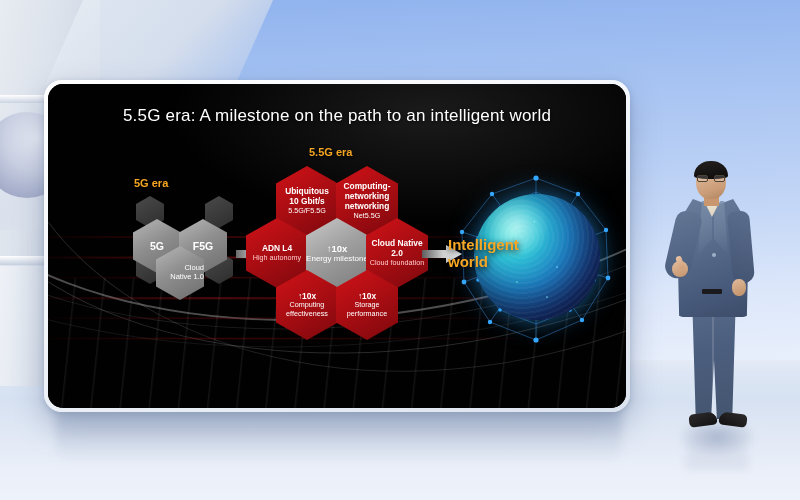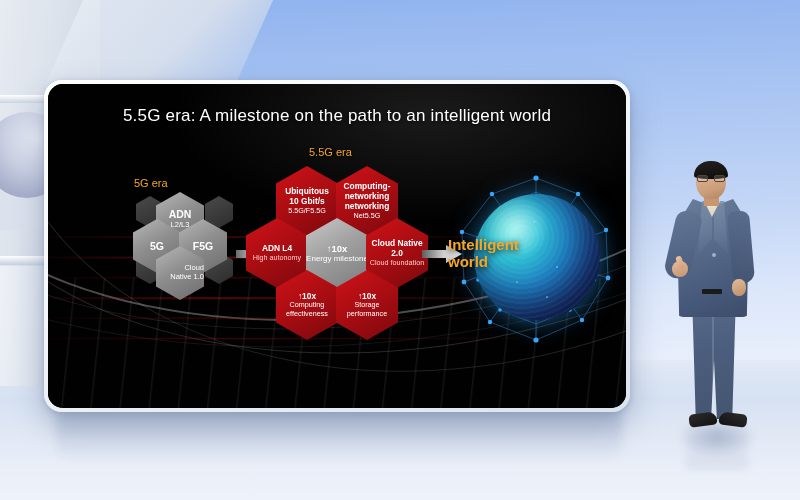--- a/index.html
+++ b/index.html
@@ -113,21 +113,21 @@
 
   
   .slide-title {
     position:absolute; left:0; top:22px; width:100%;
     text-align:center; color:#ffffff;
     font-size:17px; letter-spacing:.2px; font-weight:400;
     text-shadow:0 1px 3px rgba(0,0,0,.9);
   }
 
   .era-label {
-    position:absolute; color:#f5a623; font-weight:normal; font-size:11px;
+    position:absolute; color:#f5a623; font-weight:bold; font-size:11px;
     text-shadow:0 1px 3px rgba(0,0,0,.85);
     white-space:nowrap;
   }
   #era-5g   { left:86px;  top:93px; }
   #era-55g  { left:261px; top:62px; }
 
   
   .hex {
     position:absolute;
     clip-path:polygon(50% 0%,100% 25%,100% 75%,50% 100%,0% 75%,0% 25%);
@@ -322,24 +322,20 @@
       <div class="slide-title">5.5G era: A milestone on the path to an intelligent world</div>
 
       <div class="era-label" id="era-5g">5G era</div>
       <div class="era-label" id="era-55g">5.5G era</div>
 
       <div class="hex hex-dark L-small" id="hx-ds-tl"></div>
       <div class="hex hex-dark L-small" id="hx-ds-tr"></div>
       <div class="hex hex-dark L-small" id="hx-ds-bl"></div>
       <div class="hex hex-dark L-small" id="hx-ds-br"></div>
 
-      <div class="hex hex-gray L-big" id="hx-adn">
-        <span class="t-main">ADN</span>
-        <span class="t-sub">L2/L3</span>
-      </div>
       <div class="hex hex-gray L-big" id="hx-5g">
         <span class="t-main">5G</span>
       </div>
       <div class="hex hex-gray L-big" id="hx-f5g">
         <span class="t-main">F5G</span>
       </div>
       <div class="hex hex-gray L-big" id="hx-cloud1">
         <span class="t-sub">Cloud</span>
         <span class="t-sub">Native 1.0</span>
       </div>

